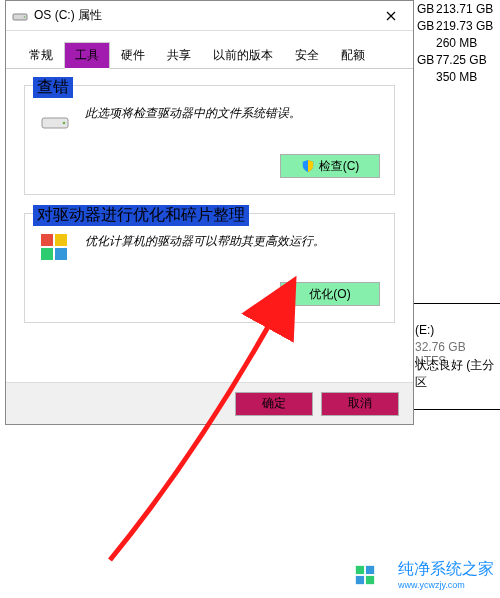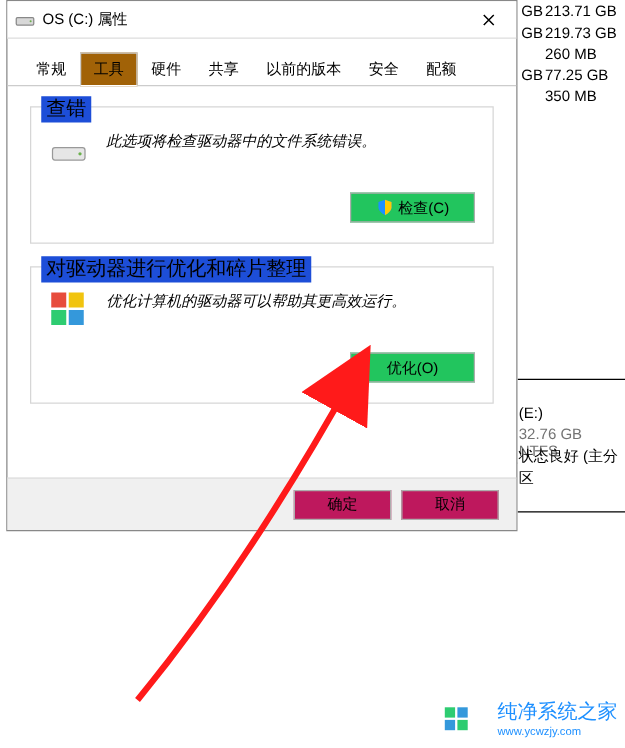--- a/index.html
+++ b/index.html
@@ -40,38 +40,38 @@
 
   .tabbar {
     display: flex; padding: 10px 12px 0 12px; border-bottom: 1px solid #ccc;
     gap: 0;
   }
   .tab {
     padding: 4px 10px; font-size: 12px; color: #000; border: 1px solid transparent;
     border-bottom: none; cursor: pointer; position: relative; top: 1px;
   }
   .tab.active {
-    border: 1px solid #ccc; border-bottom: 1px solid #fff; background: #a16207;
+    border: 1px solid #ccc; border-bottom: 1px solid #fff; background: #a21caf;
   }
 
   .pane { padding: 16px 18px; }
 
   .group {
     border: 1px solid #d6d6d6; padding: 12px 14px 16px 14px; margin-bottom: 18px;
     position: relative;
   }
   .group-title {
     position: absolute; top: -9px; left: 8px; background: #1d4ed8; padding: 0 4px;
     font-size: 16px; color: #000;
   }
   .group-body { display: flex; align-items: flex-start; gap: 14px; padding-top: 6px;}
   .group-text { font-size: 12px; color: #000; line-height: 1.5; font-style: italic; }
   .group-btnrow { display:flex; justify-content:flex-end; margin-top:18px;}
   .winbtn {
-    min-width: 100px; height: 24px; border: 1px solid #adadad; background: #22c55e;
+    min-width: 100px; height: 24px; border: 1px solid #adadad; background: #86efac;
     font-size: 12px; color:#000; display:inline-flex; align-items:center; justify-content:center;
     gap:4px; cursor:pointer; padding:0 10px;
   }
   .shield { width:14px; height:14px; }
 
   .defrag-icon { width:32px; height:32px; flex-shrink:0; }
 
   .footer {
     position:absolute; bottom:0; left:0; right:0; height:42px;
     display:flex; align-items:center; justify-content:flex-end; gap:8px;

